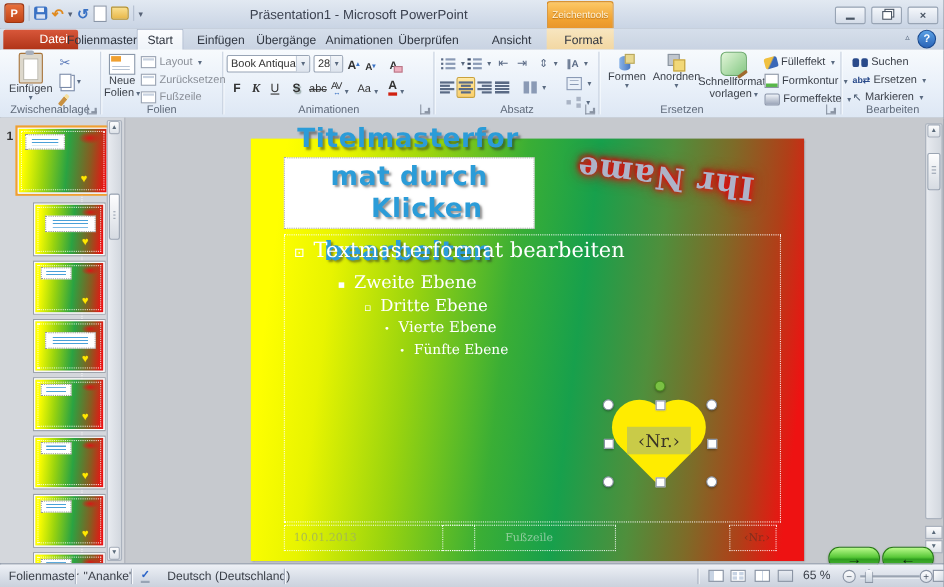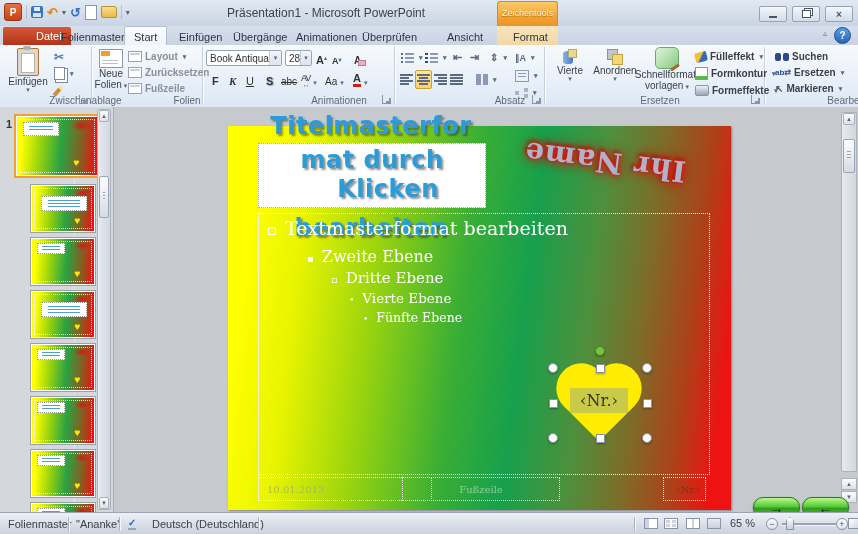--- a/index.html
+++ b/index.html
@@ -64,29 +64,29 @@
   .help-btn{position:absolute;right:7px;top:27px;width:15px;height:15px;border-radius:50%;
             background:linear-gradient(#5aa0e4,#2a64b8);border:1px solid #1a4a90;color:#fff;
             font-size:10px;font-weight:bold;display:flex;align-items:center;justify-content:center;}
   .help-btn::before{content:"?";}
   
   .ribbon{position:absolute;left:0;top:45px;width:858px;height:62px;
           background:linear-gradient(#f7fafd,#e9f0f9 55%,#dde7f4);border-bottom:1px solid #aeb8c8;}
   .gsep{position:absolute;top:2px;height:57px;width:1px;background:#c6d0de;box-shadow:1px 0 0 #fbfdff;}
   .group{position:absolute;top:0;height:62px;}
   .glabel{position:absolute;bottom:1px;left:0;width:100%;text-align:center;
-          font-size:10px;color:#5f6a7a;margin-left:40px;}
+          font-size:10px;color:#5f6a7a;}
   .dlaunch{position:absolute;right:3px;bottom:3px;width:8px;height:8px;
            border-left:1px solid #8a94a4;border-bottom:1px solid #8a94a4;}
   .dlaunch::after{content:"";position:absolute;right:0;bottom:0;width:3px;height:3px;
            border-right:2px solid #8a94a4;border-bottom:2px solid #8a94a4;}
   .bigbtn{position:absolute;display:flex;flex-direction:column;align-items:center;
           font-size:10px;color:#3a3f48;line-height:11px;text-align:center;}
   .smallbtn{position:absolute;height:15px;display:flex;align-items:center;gap:3px;
-            font-size:10px;color:#3a3f48;white-space:nowrap;font-weight:bold;}
+            font-size:10px;color:#3a3f48;white-space:nowrap;}
   .disabledtxt{color:#8a8f98;}
   .dd::after{content:"▾";font-size:7px;color:#5a6a80;margin-left:2px;}
   .ddb::after{content:"▾";display:block;font-size:7px;line-height:6px;color:#5a6a80;text-align:center;}
   
   .ic-paste{width:20px;height:26px;background:#ddd8cc;border:1px solid #a8743a;border-radius:2px;position:relative;}
   .ic-paste::before{content:"";position:absolute;left:3px;top:4px;width:12px;height:18px;background:#fff;border:1px solid #b8b4a8;}
   .ic-paste::after{content:"";position:absolute;left:5px;top:-3px;width:8px;height:4px;background:#a8b0bc;border-radius:2px;}
   .gl-cut{color:#5a78b8;font-size:12px;}
   .gl-cut::before{content:"✂";}
   .ic-copy{width:9px;height:11px;background:#fff;border:1px solid #7a8aa8;
@@ -488,21 +488,21 @@
       <div class="smallbtn dd" style="left:119px;top:40px">
           <span class="ic-smartart"></span>
         </div>
       <div class="glabel">Absatz</div>
       <div class="dlaunch"></div>
     </div>
 
     <div class="group" style="left:545px;width:218px">
       <div class="bigbtn" style="left:6px;top:4px;width:38px">
         <span class="ic-shapes"></span>
-        <span class="ddb">Vierte</span>
+        <span class="ddb">Formen</span>
       </div>
       <div class="bigbtn" style="left:46px;top:4px;width:48px">
         <span class="ic-arrange"></span>
         <span class="ddb">Anordnen</span>
       </div>
       <div class="bigbtn" style="left:94px;top:2px;width:56px">
         <span class="ic-qstyle"></span>
         <span>Schnellformat-</span>
         <span class="dd">vorlagen</span>
       </div>

